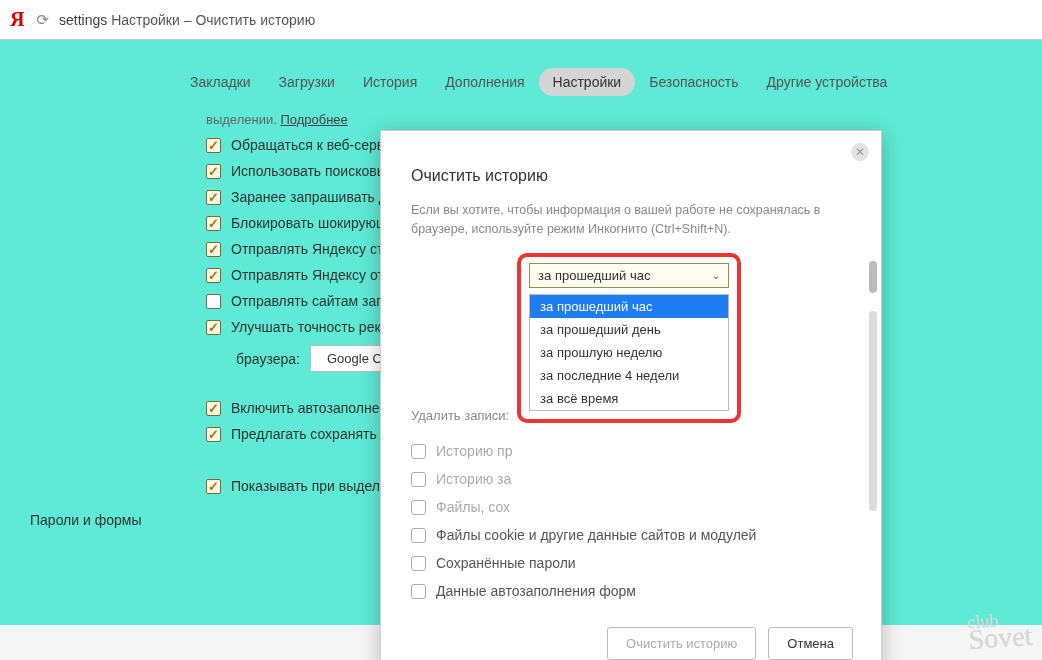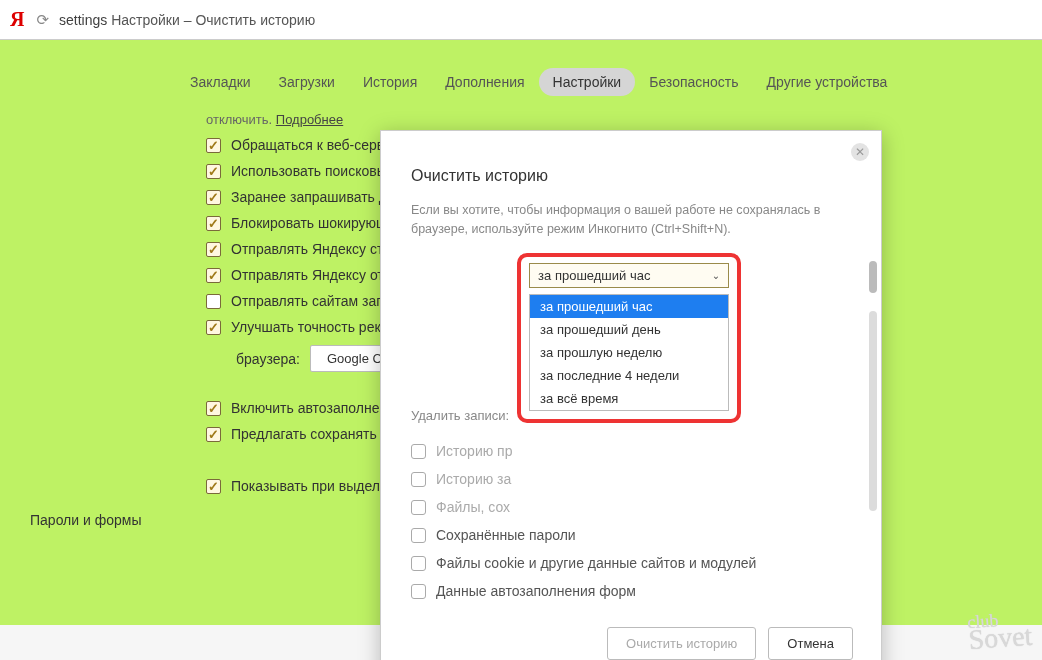--- a/index.html
+++ b/index.html
@@ -38,21 +38,21 @@
   .address-text {
     color: #555;
     font-size: 14px;
   }
   .address-text .scheme { color: #404040; }
   .address-text .title { color: #555; }
   
   .main {
     position: relative;
     padding: 28px 0 8px 30px;
-    background: #bef264;
+    background: #5eead4;
     height: 585px;
   }
   .tabs {
     display: flex;
     gap: 0;
     margin-left: 146px;
     margin-bottom: 16px;
     font-size: 14px;
     align-items: center;
   }
@@ -291,21 +291,21 @@
     <div class="tab">Закладки</div>
     <div class="tab">Загрузки</div>
     <div class="tab">История</div>
     <div class="tab">Дополнения</div>
     <div class="tab active">Настройки</div>
     <div class="tab">Безопасность</div>
     <div class="tab">Другие устройства</div>
   </div>
 
   <div class="subtext">
-    <span>отключить.</span>
+    <span>выделении.</span>
     <a>Подробнее</a>
   </div>
 
   <div class="settings-list">
     <div class="setting-row">
         <span class="chk checked"></span>
         <span class="label">Обращаться к веб-сервис</span>
       </div>
     <div class="setting-row">
         <span class="chk checked"></span>
@@ -391,25 +391,25 @@
       <div class="mrow faded">
           <span class="mchk"></span>
           <span>Историю за</span>
         </div>
       <div class="mrow faded">
           <span class="mchk"></span>
           <span>Файлы, сох</span>
         </div>
       <div class="mrow">
           <span class="mchk"></span>
+          <span>Файлы cookie и другие данные сайтов и модулей</span>
+        </div>
+      <div class="mrow">
+          <span class="mchk"></span>
           <span>Сохранённые пароли</span>
-        </div>
-      <div class="mrow">
-          <span class="mchk"></span>
-          <span>Файлы cookie и другие данные сайтов и модулей</span>
         </div>
       <div class="mrow">
           <span class="mchk"></span>
           <span>Данные автозаполнения форм</span>
         </div>
     </div>
 
     <div class="modal-buttons">
       <div class="btn faded">Очистить историю</div>
       <div class="btn">Отмена</div>

